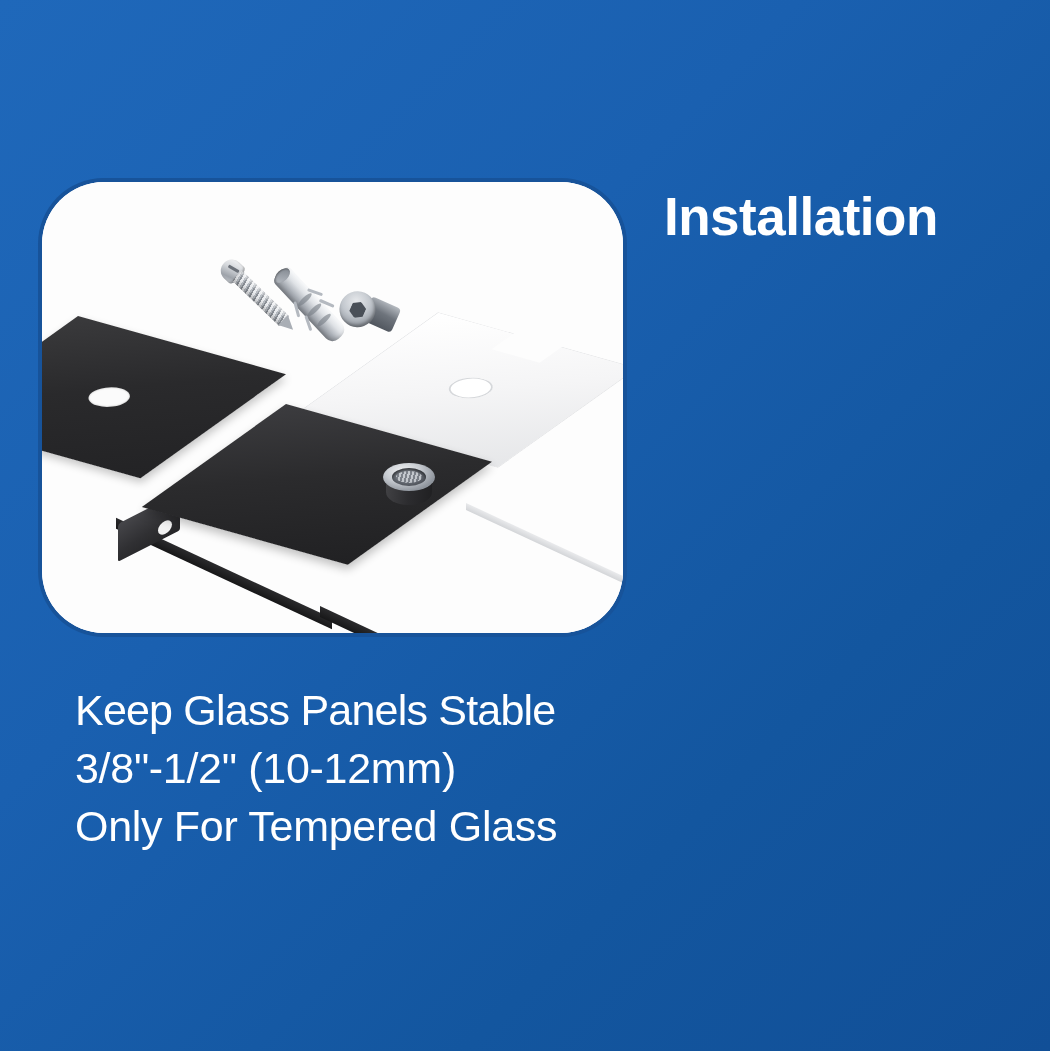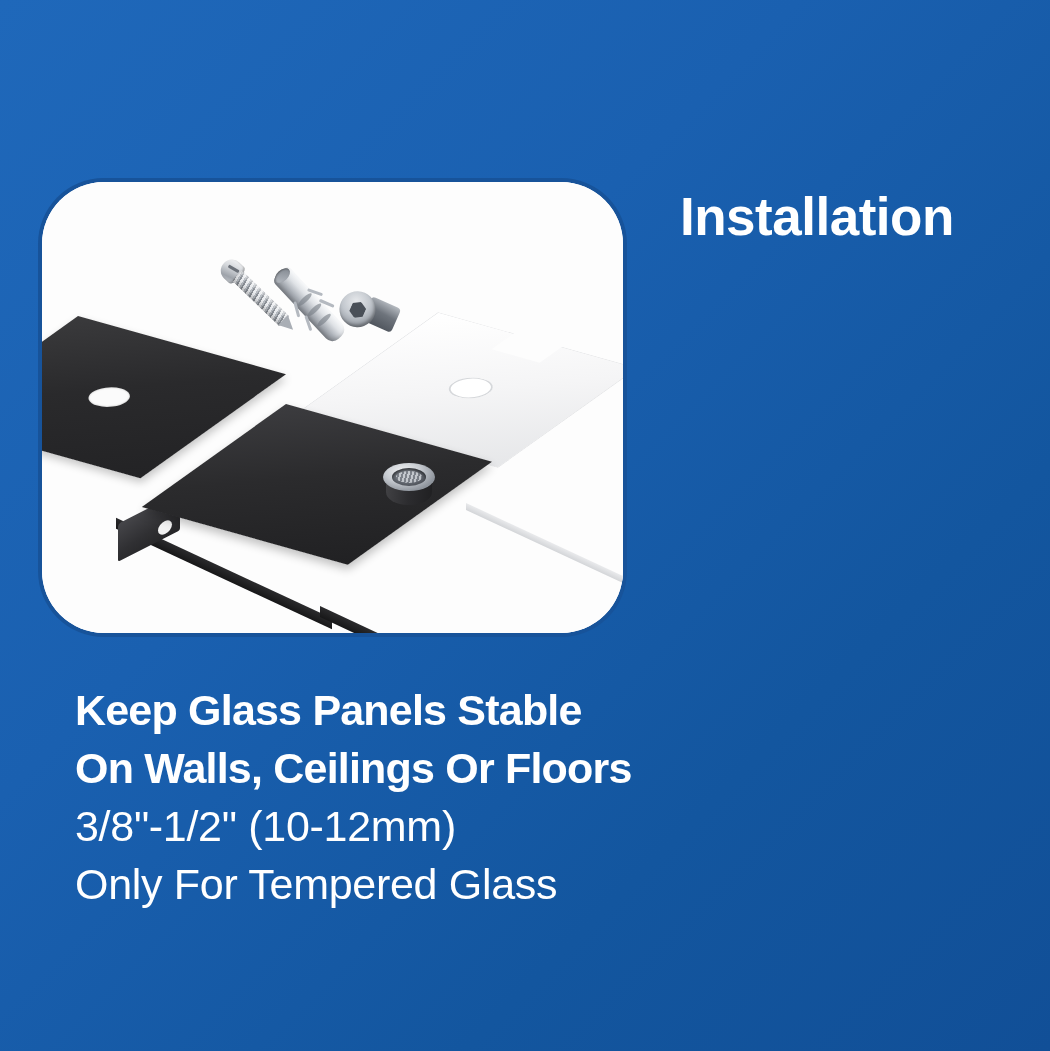--- a/index.html
+++ b/index.html
@@ -26,21 +26,20 @@
     position: absolute;
     left: 664px;
     top: 186px;
     width: 352px;
     color: #ffffff;
     font-size: 53px;
     font-weight: bold;
     letter-spacing: -0.5px;
     line-height: 62px;
     white-space: nowrap;
-    margin-left: 16px;
   }
 
   
   .card {
     position: absolute;
     left: 42px;
     top: 182px;
     width: 581px;
     height: 451px;
     background: #ffffff;
@@ -358,21 +357,21 @@
     width: 820px;
     color: #ffffff;
   }
   .cap-line {
     font-size: 43px;
     line-height: 58px;
     letter-spacing: -0.3px;
     white-space: nowrap;
   }
   .cap-line.bold {
-    font-weight: bold;
+    font-weight: normal;
     letter-spacing: -0.8px;
   }
 </style>
 </head>
 <body>
 
 <div id="root">
 
   <div class="heading">Installation</div>
 
@@ -423,18 +422,17 @@
         <div class="boss-ring"></div>
         <div class="boss-inner"></div>
         <div class="boss-thread"></div>
       </div>
 
     </div>
   </div>
 
   <div class="caption">
     <div class="cap-line bold">Keep Glass Panels Stable</div>
-    <div class="cap-line bold">On Walls, Ceilings Or Floors</div>
     <div class="cap-line">3/8"-1/2" (10-12mm)</div>
     <div class="cap-line">Only For Tempered Glass</div>
   </div>
 
 </div>
 
 </body></html>

